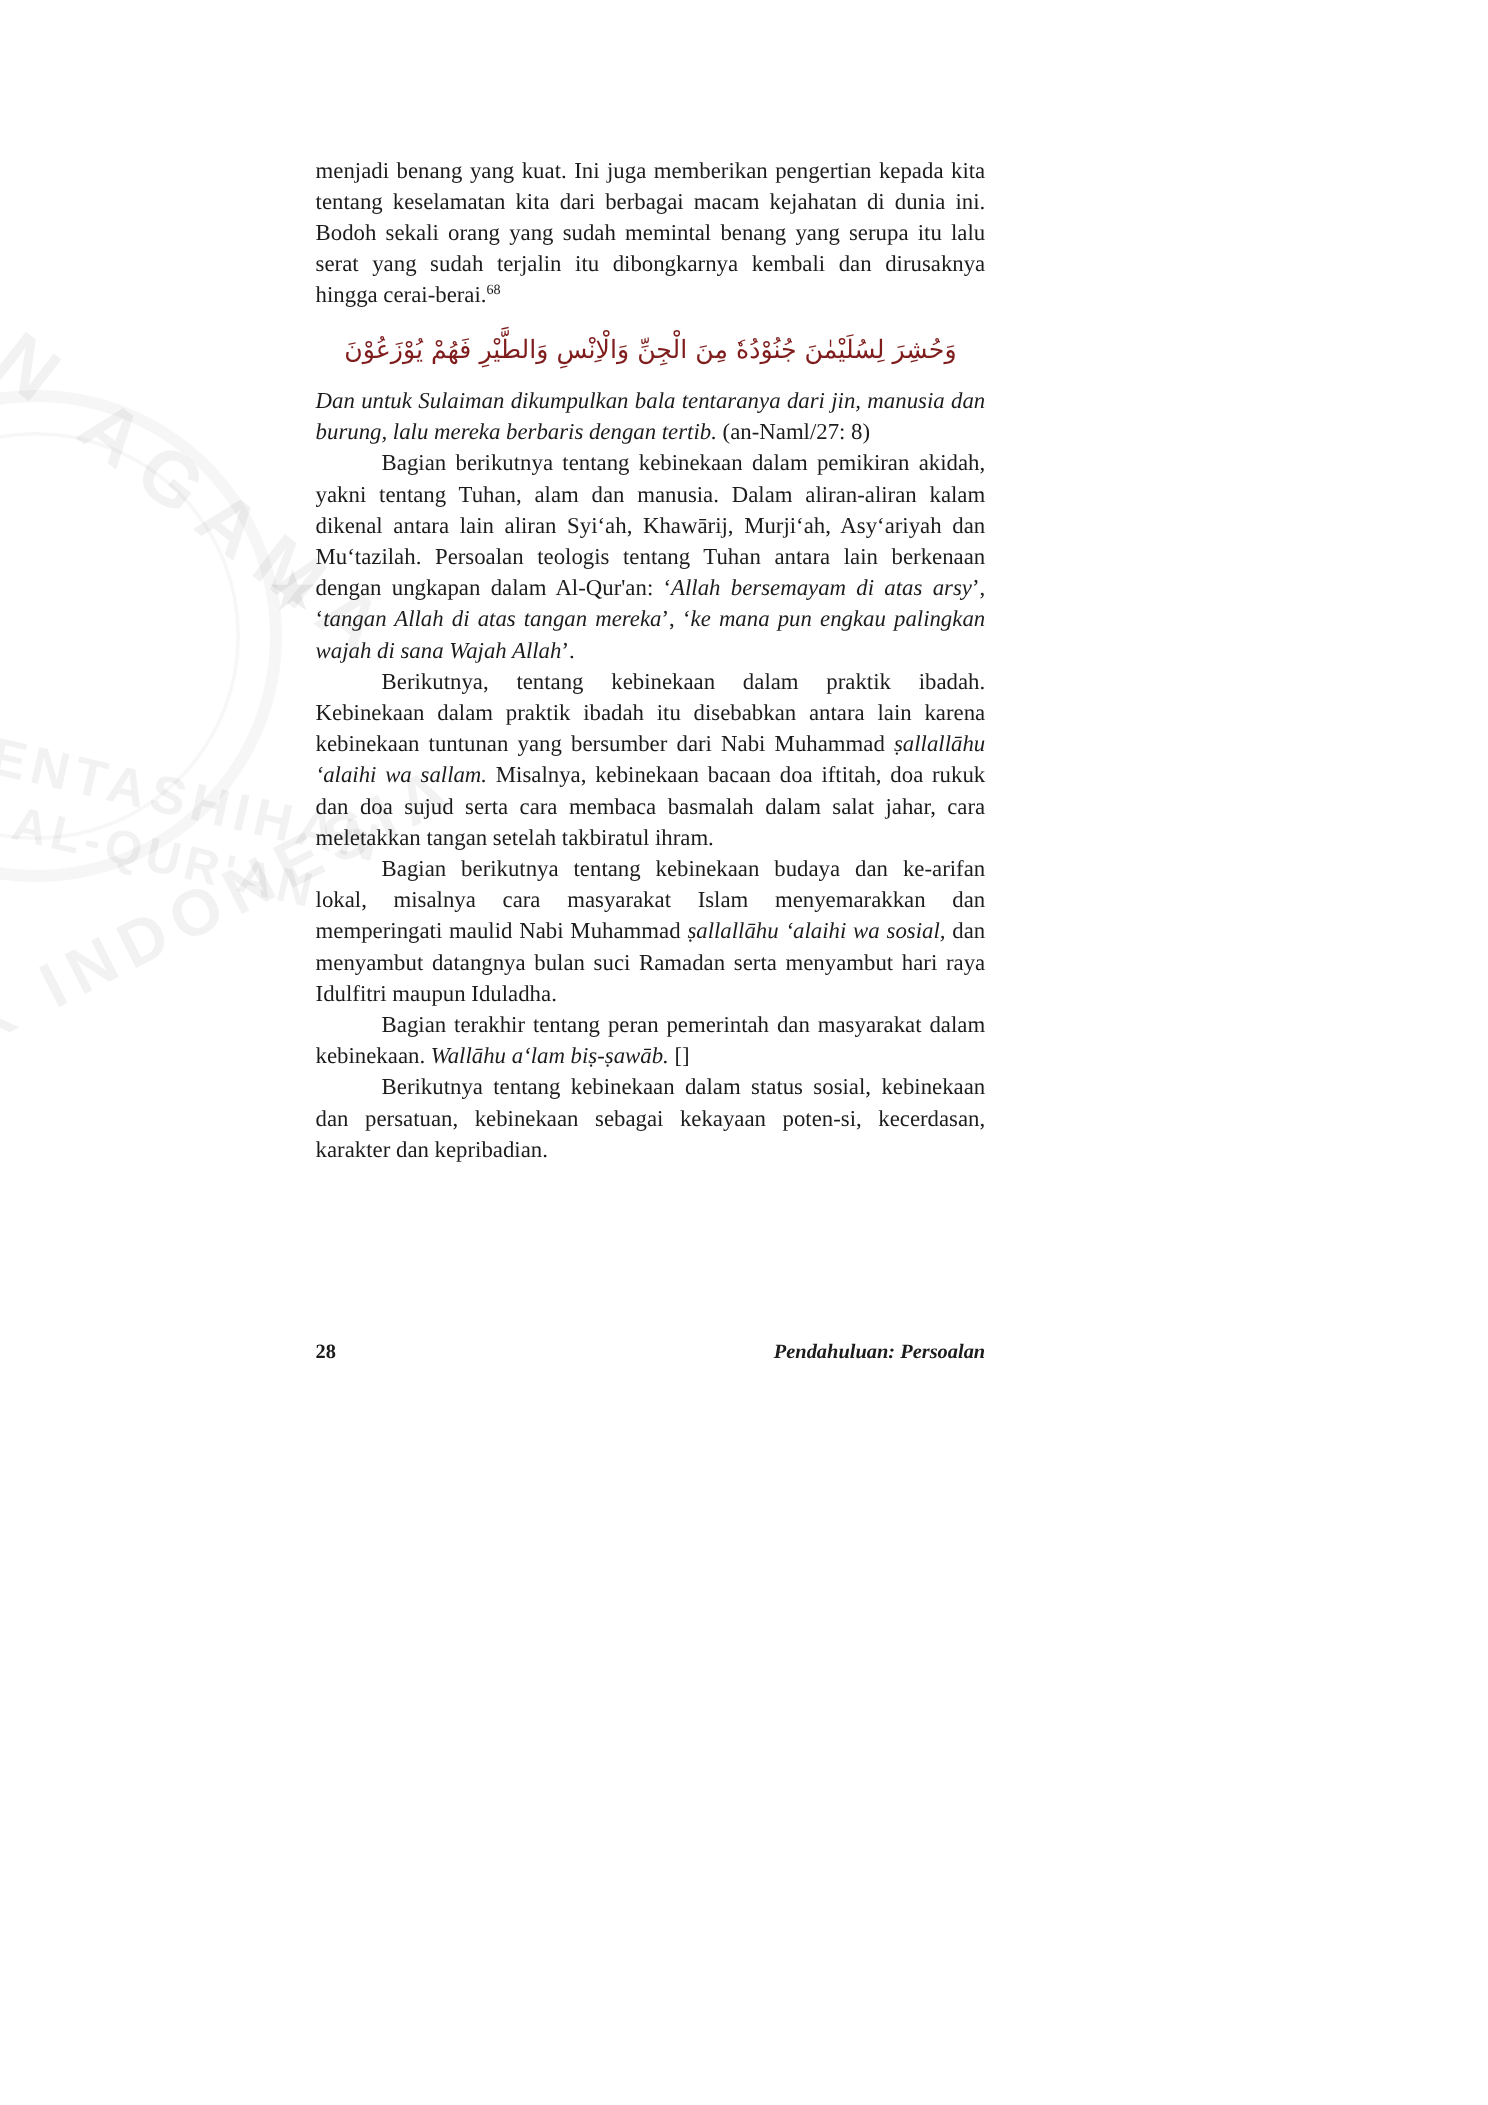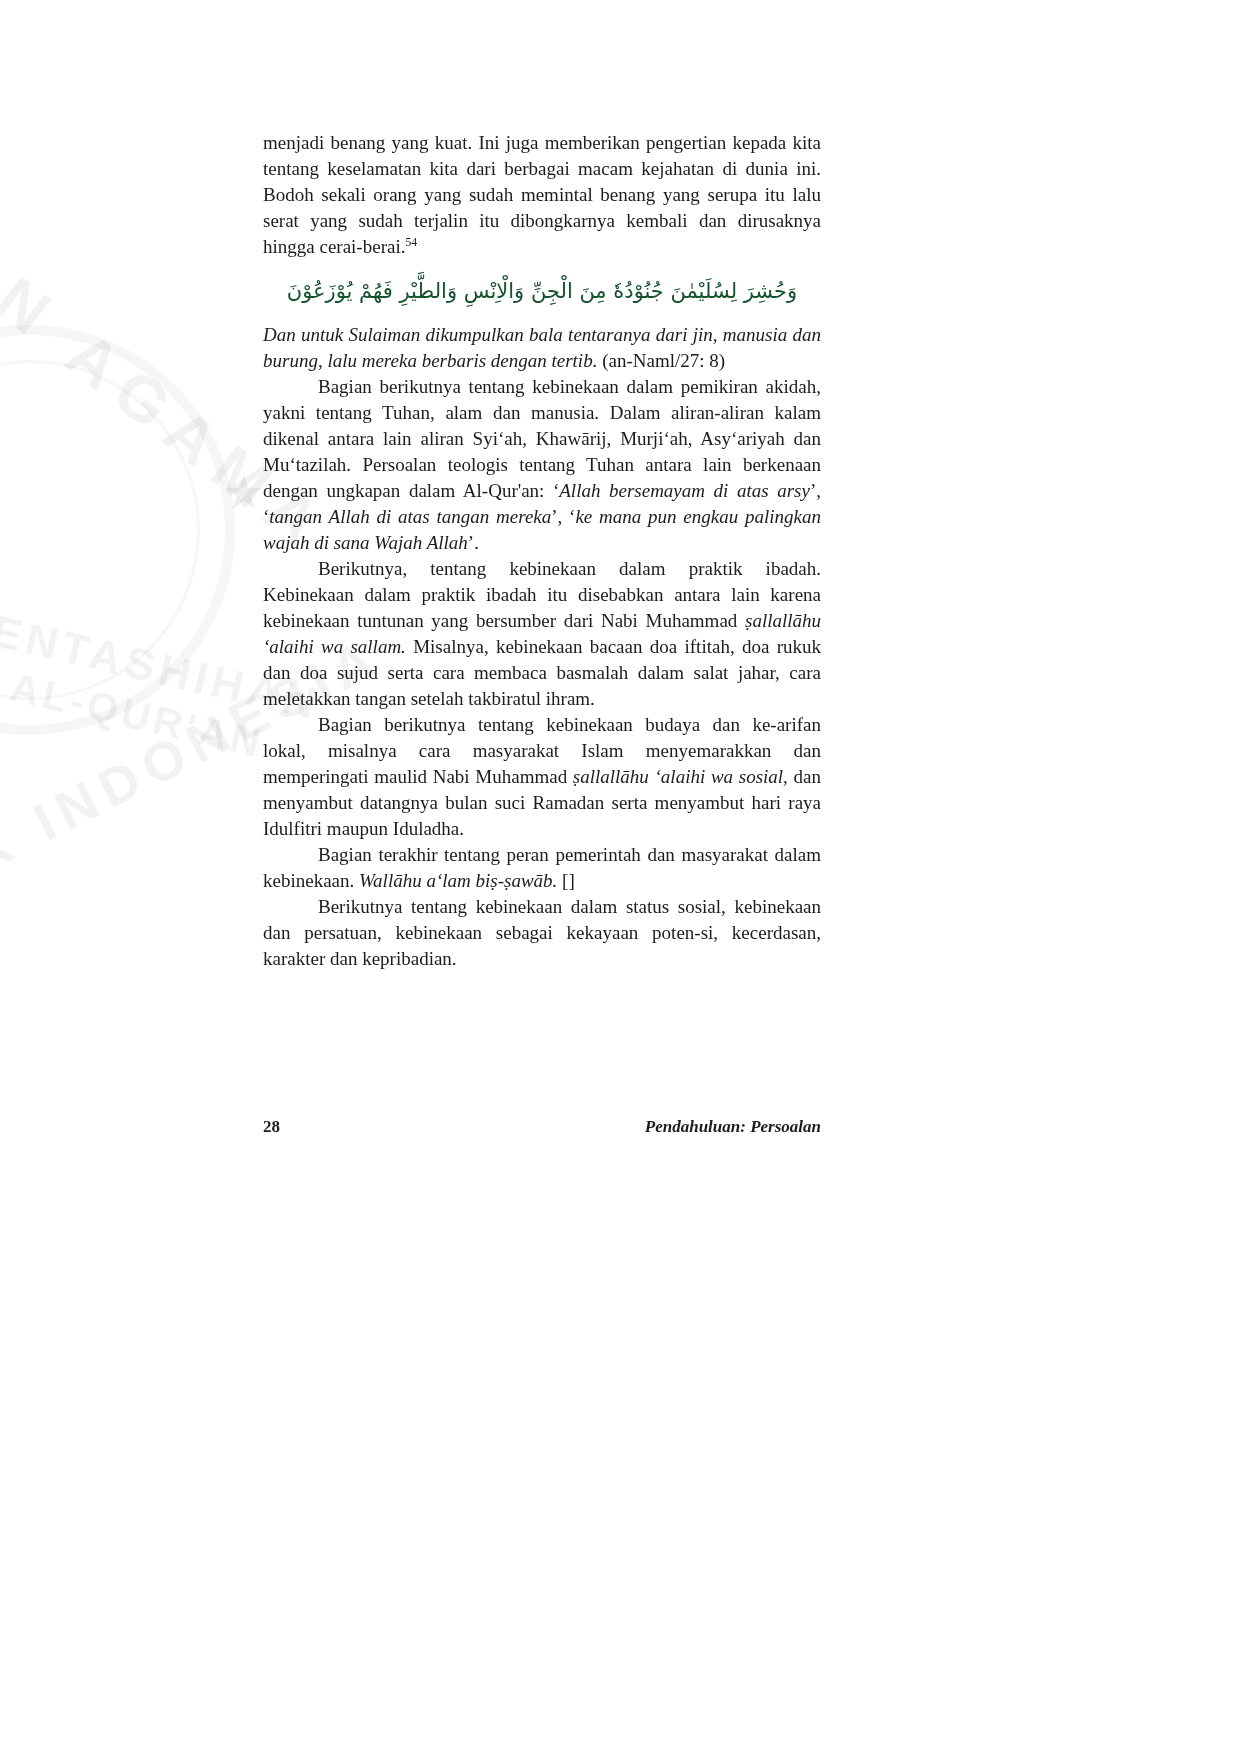--- a/index.html
+++ b/index.html
@@ -40,21 +40,21 @@
     position:absolute; left:263px; top:130px; width:558px;
     font-size:19px; line-height:26px; text-align:justify;
   }
   p.paragraph { margin:0; }
   p.paragraph.indent { text-indent:55px; }
   .arabic {
     direction:rtl; text-align:center;
     font-family:"DejaVu Sans", sans-serif;
     font-size:21px; line-height:1.9;
     margin:12px 0 10px;
-    color:#14532d;
+    color:#7f1d1d;
   }
   .translation { margin:2px 0 12px; }
   .italic { font-style:italic; }
   sup { font-size:0.62em; vertical-align:super; line-height:0; }
 
   
   .page-footer {
     position:absolute; left:263px; top:1117px; width:558px;
     display:flex; justify-content:space-between; align-items:baseline;
     font-size:17px;
@@ -71,21 +71,21 @@
     <div class="wm-ring"></div>
     <div class="wm-ring-inner"></div>
     <span class="wm wm0">AN AGAMA</span>
     <span class="wm wm-star">★</span>
     <span class="wm wm1">PENTASHIHAN</span>
     <span class="wm wm2">F AL-QUR'AN</span>
     <span class="wm wm3">UK INDONESIA</span>
   </div>
 
   <main class="text-column">
-      <p class="paragraph"><span>menjadi benang yang kuat. Ini juga memberikan pengertian kepada kita tentang keselamatan kita dari berbagai macam kejahatan di dunia ini. Bodoh sekali orang yang sudah memintal benang yang serupa itu lalu serat yang sudah terjalin itu dibongkarnya kembali dan dirusaknya hingga cerai-berai.</span><sup>54</sup></p>
+      <p class="paragraph"><span>menjadi benang yang kuat. Ini juga memberikan pengertian kepada kita tentang keselamatan kita dari berbagai macam kejahatan di dunia ini. Bodoh sekali orang yang sudah memintal benang yang serupa itu lalu serat yang sudah terjalin itu dibongkarnya kembali dan dirusaknya hingga cerai-berai.</span><sup>68</sup></p>
       <div class="arabic"><span>وَحُشِرَ لِسُلَيْمٰنَ جُنُوْدُهٗ مِنَ الْجِنِّ وَالْاِنْسِ وَالطَّيْرِ فَهُمْ يُوْزَعُوْنَ</span></div>
       <p class="paragraph translation"><span class="italic">Dan untuk Sulaiman dikumpulkan bala tentaranya dari jin, manusia dan burung, lalu mereka berbaris dengan tertib.</span><span> (an-Naml/27: 8)</span></p>
       <p class="paragraph indent"><span>Bagian berikutnya tentang kebinekaan dalam pemikiran akidah, yakni tentang Tuhan, alam dan manusia. Dalam aliran-aliran kalam dikenal antara lain aliran Syi‘ah, Khawārij, Murji‘ah, Asy‘ariyah dan Mu‘tazilah. Persoalan teologis tentang Tuhan antara lain berkenaan dengan ungkapan dalam Al-Qur'an: ‘</span><span class="italic">Allah bersemayam di atas arsy</span><span>’, ‘</span><span class="italic">tangan Allah di atas tangan mereka</span><span>’, ‘</span><span class="italic">ke mana pun engkau palingkan wajah di sana Wajah Allah</span><span>’.</span></p>
       <p class="paragraph indent"><span>Berikutnya, tentang kebinekaan dalam praktik ibadah. Kebinekaan dalam praktik ibadah itu disebabkan antara lain karena kebinekaan tuntunan yang bersumber dari Nabi Muhammad </span><span class="italic">ṣallallāhu ‘alaihi wa sallam.</span><span> Misalnya, kebinekaan bacaan doa iftitah, doa rukuk dan doa sujud serta cara membaca basmalah dalam salat jahar, cara meletakkan tangan setelah takbiratul ihram.</span></p>
       <p class="paragraph indent"><span>Bagian berikutnya tentang kebinekaan budaya dan ke-arifan lokal, misalnya cara masyarakat Islam menyemarakkan dan memperingati maulid Nabi Muhammad </span><span class="italic">ṣallallāhu ‘alaihi wa sosial,</span><span> dan menyambut datangnya bulan suci Ramadan serta menyambut hari raya Idulfitri maupun Iduladha.</span></p>
       <p class="paragraph indent"><span>Bagian terakhir tentang peran pemerintah dan masyarakat dalam kebinekaan. </span><span class="italic">Wallāhu a‘lam biṣ-ṣawāb.</span><span> []</span></p>
       <p class="paragraph indent"><span>Berikutnya tentang kebinekaan dalam status sosial, kebinekaan dan persatuan, kebinekaan sebagai kekayaan poten-si, kecerdasan, karakter dan kepribadian.</span></p>
     </main>
 
   <footer class="page-footer">

